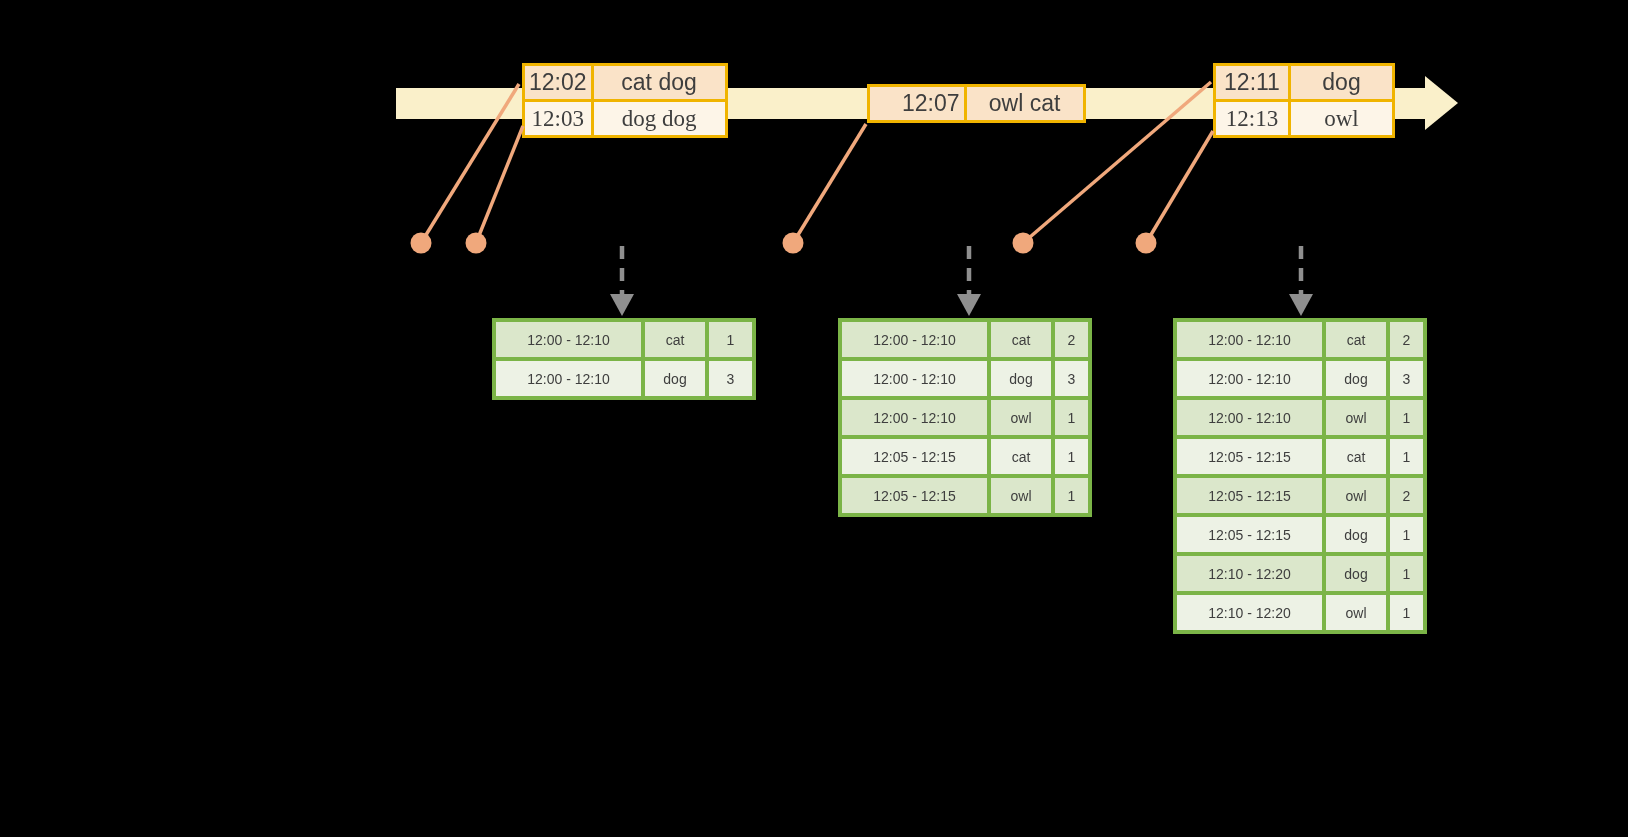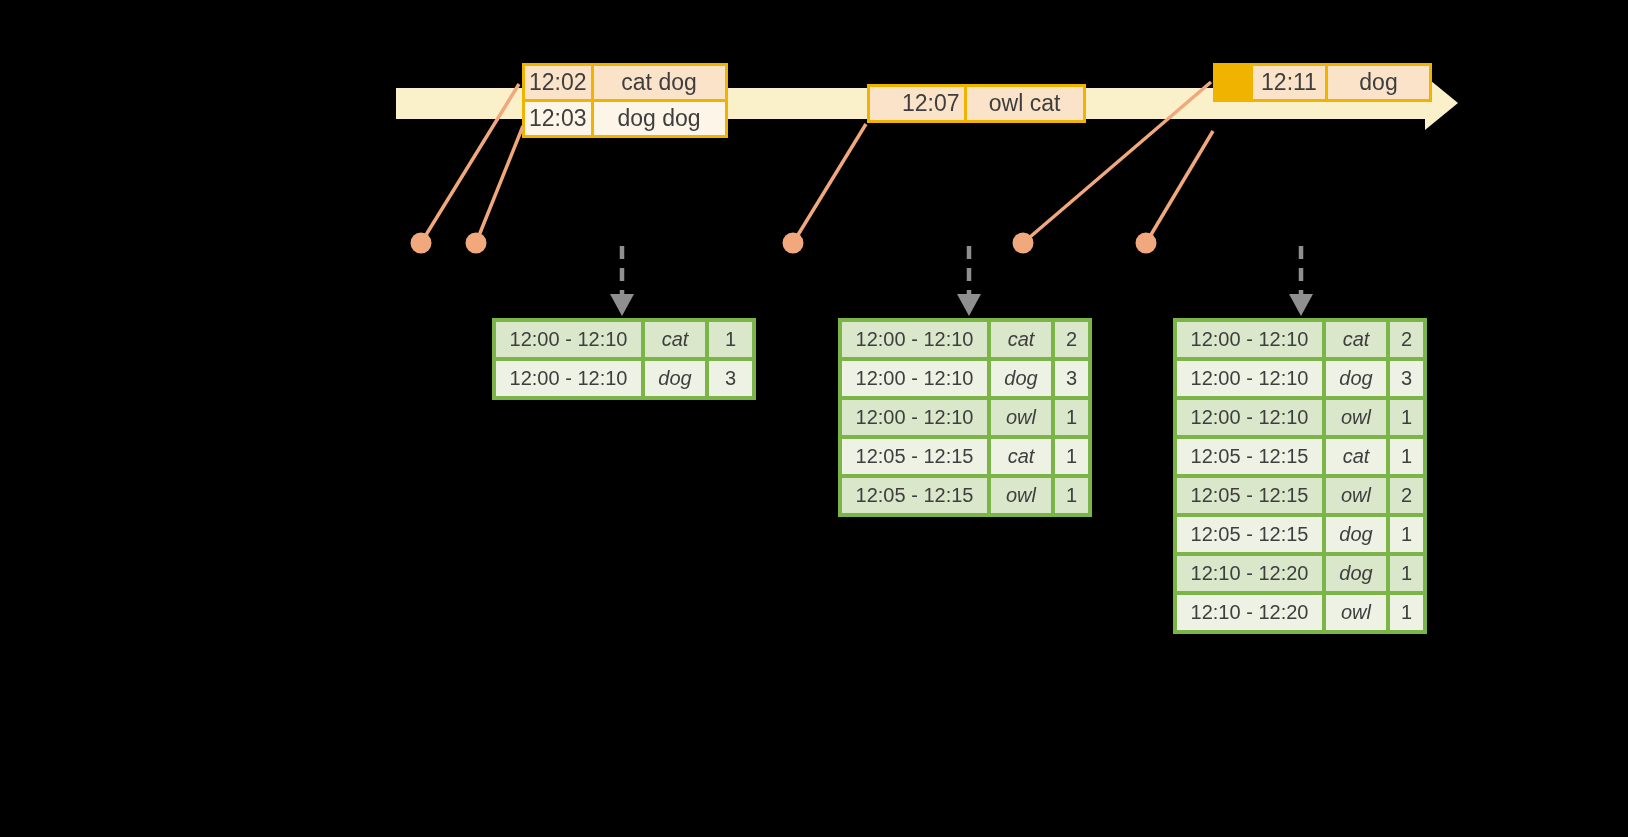--- a/index.html
+++ b/index.html
@@ -14,30 +14,30 @@
     border-left:33px solid #FAF0CA; z-index:1; }
   
   .overlay { position:absolute; left:0; top:0; z-index:3; pointer-events:none; }
   
   table { border-collapse:separate; position:absolute; z-index:2; }
   td { text-align:center; vertical-align:middle; color:#3E3E3E; padding:0 4px; box-sizing:border-box; }
   
   .evt { border-spacing:3px; background:#F0B400; }
   .evt td { height:33px; font-size:23px; }
   .evt tr.peach td { background:#FAE3C8; }
-  .evt tr.cream td { background:#FDF5E8; }
+  .evt tr.cream td { background:#FDF5E8;font-family:Liberation Serif, serif; }
   #evt1 { left:522px; top:63px; }   #evt1 .c-time{width:60px;}  #evt1 .c-word{width:131px;}
   #evt2 { left:867px; top:84px; }   #evt2 .c-time{width:84px;padding-left:32px;}  #evt2 .c-word{width:116px;margin-left:48px;}
-  #evt3 { left:1213px; top:63px;padding-left:37px; }  #evt3 .c-time{width:72px;}  #evt3 .c-word{width:101px;}
+  #evt3 { left:1213px; top:63px; }  #evt3 .c-time{width:72px;}  #evt3 .c-word{width:101px;}
   
   .res { border-spacing:4px; background:#7BB447; }
-  .res td { height:35px; font-size:20px; }
+  .res td { height:35px; font-size:14px; }
   .res tr:nth-child(odd) td { background:#DBE7CB; }
   .res tr:nth-child(even) td { background:#EDF2E5; }
-  .res .c-win{width:145px;} .res .c-word{width:60px;font-style:italic;} .res .c-cnt{width:33px;}
+  .res .c-win{width:145px;} .res .c-word{width:60px;} .res .c-cnt{width:33px;}
   #res1 { left:492px; top:318px; } #res1 .c-cnt{width:43px;}
   #res2 { left:838px; top:318px; }
   #res3 { left:1173px; top:318px; }
 </style>
 </head>
 <body>
 
 <div class="canvas">
 
   <div class="band"></div>
@@ -63,20 +63,24 @@
       <td class="c-word">owl cat</td>
     </tr>
   </tbody>
     </table>
 
   <table class="evt" id="evt3">
     <tbody>
         <tr class="peach">
       <td class="c-time">12:11</td>
       <td class="c-word">dog</td>
+    </tr>
+    <tr class="cream">
+      <td class="c-time">12:13</td>
+      <td class="c-word">owl</td>
     </tr>
   </tbody>
     </table>
 
   <svg class="overlay" width="1628" height="837">
     <g stroke="#F0A87C" stroke-width="3.5">
       <line x1="421" y1="243" x2="519" y2="84"></line>
       <line x1="476" y1="243" x2="523" y2="126"></line>
       <line x1="793" y1="243" x2="866" y2="124"></line>
       <line x1="1023" y1="243" x2="1211" y2="82"></line>

